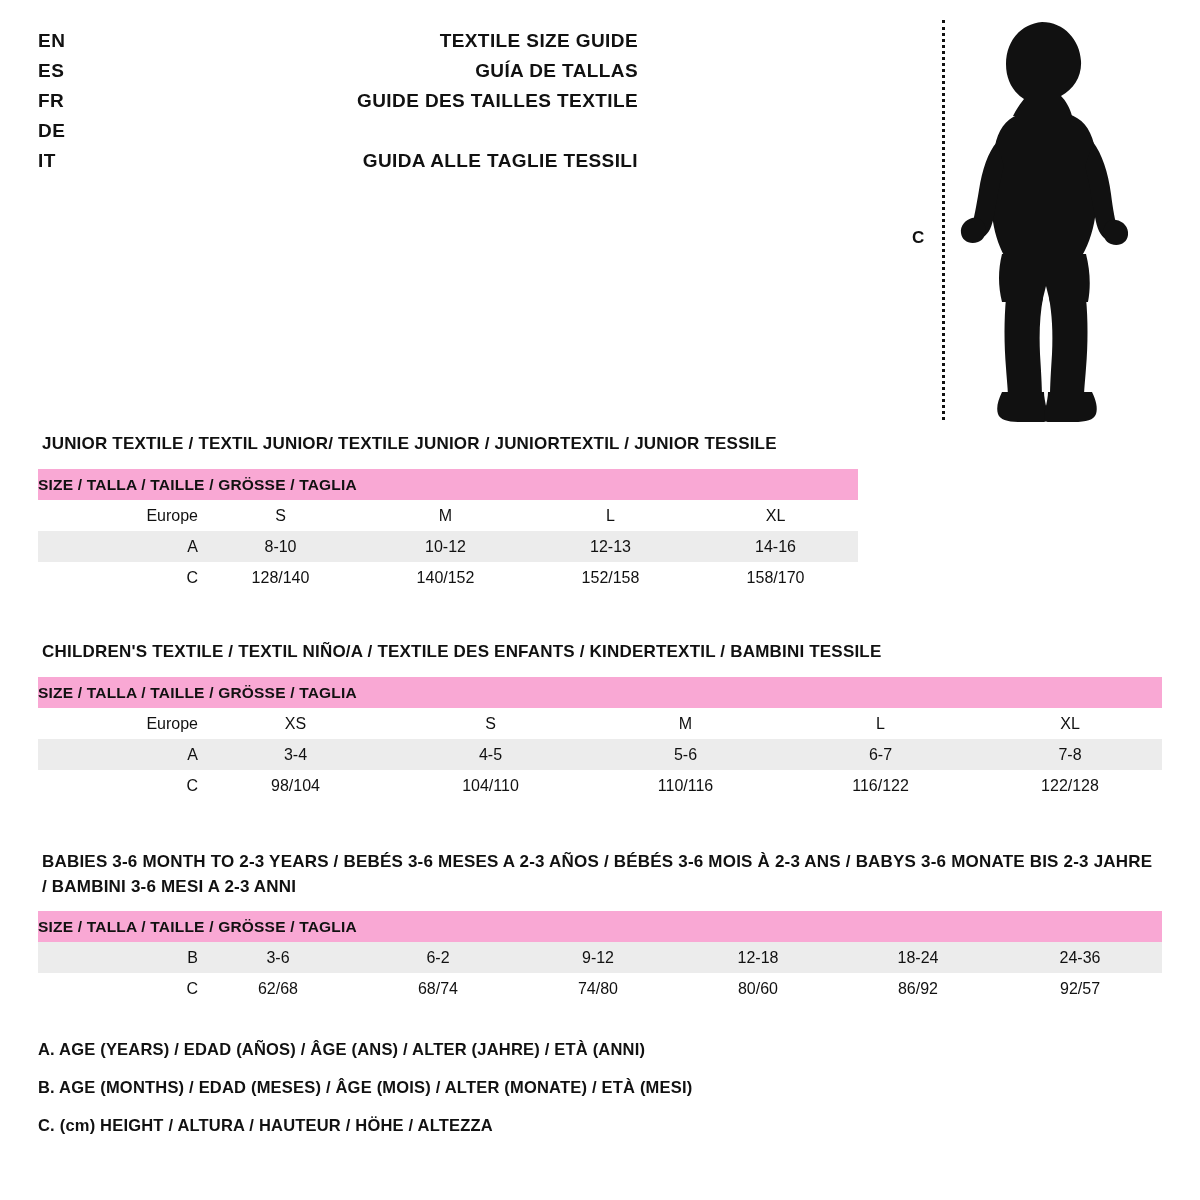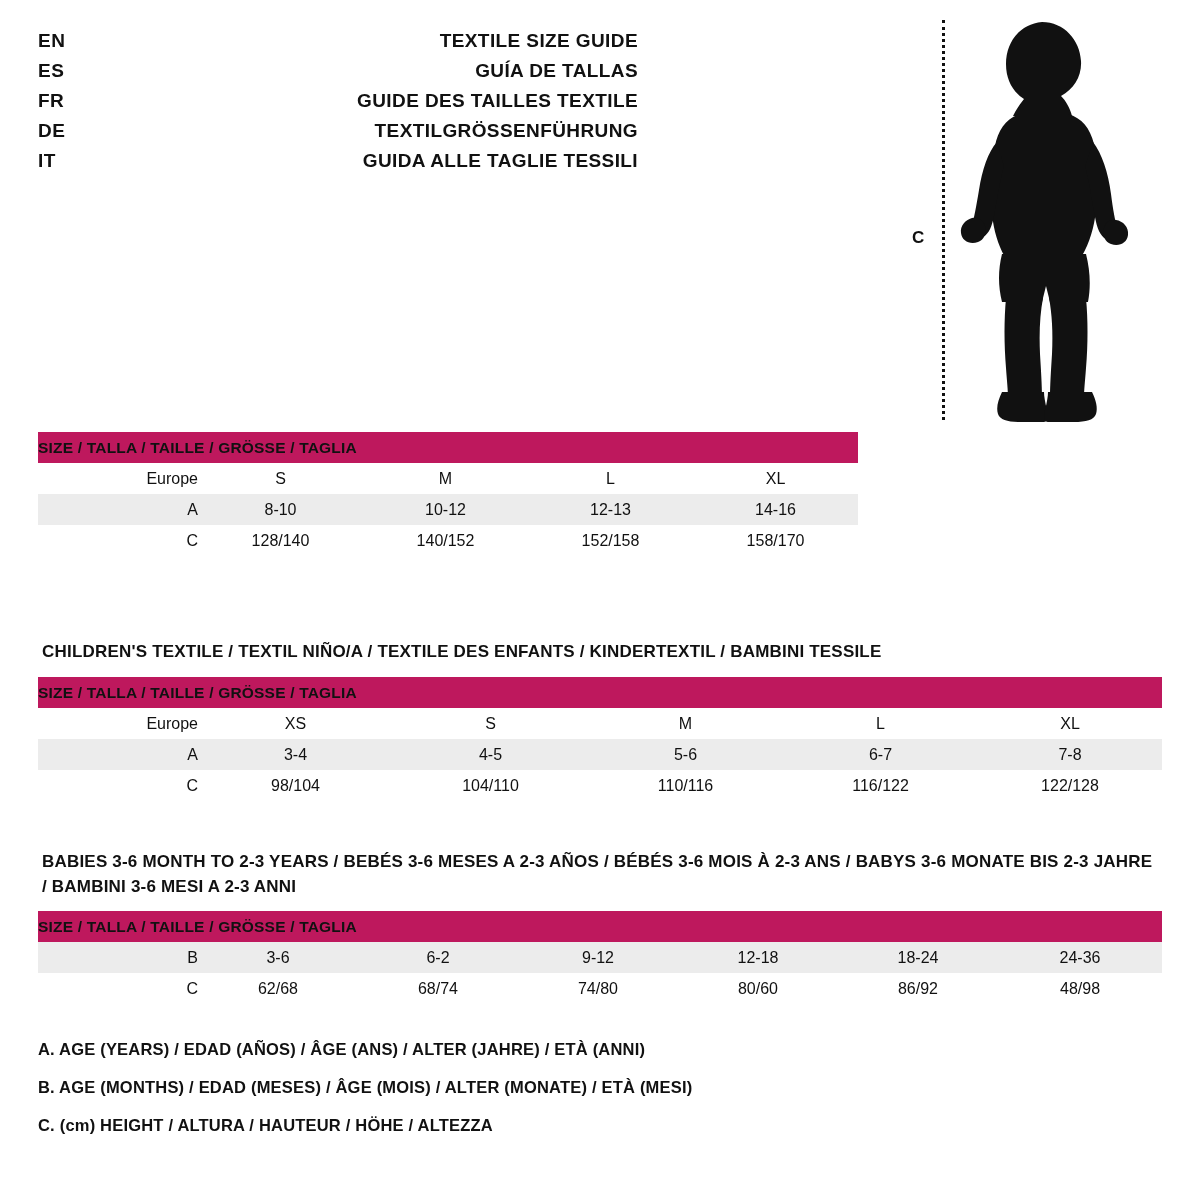--- a/index.html
+++ b/index.html
@@ -96,21 +96,21 @@
     table-layout: fixed;
     font-size: 16px;
     color: #111;
   }
   table.size-table td {
     padding: 6px 0 5px 0;
     height: 20px;
     vertical-align: middle;
   }
   .band-row td {
-    background: #be185d;
+    background: #f9a8d4;
     font-weight: bold;
     font-size: 15.5px;
     letter-spacing: 0.2px;
     padding-left: 6px;
   }
   .hdr-row td {
     background: #ffffff;
     font-weight: normal;
   }
   .alt-row td {
@@ -165,21 +165,20 @@
     <div class="lang-row">
       <span class="lang-code">ES</span>
       <span class="lang-title">GUÍA DE TALLAS</span>
     </div>
     <div class="lang-row">
       <span class="lang-code">FR</span>
       <span class="lang-title">GUIDE DES TAILLES TEXTILE</span>
     </div>
     <div class="lang-row">
       <span class="lang-code">DE</span>
-      <span class="lang-title">TEXTILGRÖSSENFÜHRUNG</span>
     </div>
     <div class="lang-row">
       <span class="lang-code">IT</span>
       <span class="lang-title">GUIDA ALLE TAGLIE TESSILI</span>
     </div>
   </div>
 
   <div class="figure-area">
     <span class="c-label">C</span>
     <div class="c-line"></div>
@@ -205,20 +204,21 @@
         <path d="M99 280 C102 296 103 314 102 336 C101 352 100 368 100 380 L134 380 C134 372 135 364 136 350 C138 326 138 302 136 280 Z"></path>
 
         <path d="M52 374 C48 382 46 390 48 396 C50 402 58 404 70 404 L94 404 C98 404 99 398 97 392 C95 384 94 378 94 374 Z"></path>
 
         <path d="M98 374 C98 378 97 384 95 392 C93 398 94 404 98 404 L124 404 C136 404 144 402 146 396 C148 390 146 382 142 374 Z"></path>
       </g>
     </svg>
   </div>
 
   <div class="sec-junior">
+    <div class="section-title">JUNIOR TEXTILE / TEXTIL JUNIOR/ TEXTILE JUNIOR / JUNIORTEXTIL / JUNIOR TESSILE</div>
     <table class="size-table tbl-junior">
       <colgroup>
         <col style="width:160px">
           <col style="width:165px">
           <col style="width:165px">
           <col style="width:165px">
           <col style="width:165px">
       </colgroup>
       <tbody>
         <tr class="band-row">
@@ -317,21 +317,21 @@
           <td class="cell-center">18-24</td>
           <td class="cell-center">24-36</td>
         </tr>
         <tr class="plain-row">
           <td class="rowlabel">C</td>
           <td class="cell-center">62/68</td>
           <td class="cell-center">68/74</td>
           <td class="cell-center">74/80</td>
           <td class="cell-center">80/60</td>
           <td class="cell-center">86/92</td>
-          <td class="cell-center">48/98</td>
+          <td class="cell-center">92/57</td>
         </tr>
       </tbody>
     </table>
   </div>
 
   <div class="footnotes">
     <div class="footnote">A. AGE (YEARS) / EDAD (AÑOS) / ÂGE (ANS) / ALTER (JAHRE) / ETÀ (ANNI)</div>
     <div class="footnote">B. AGE (MONTHS) / EDAD (MESES) / ÂGE (MOIS) / ALTER (MONATE) / ETÀ (MESI)</div>
     <div class="footnote">C. (cm) HEIGHT / ALTURA / HAUTEUR / HÖHE / ALTEZZA</div>
   </div>

